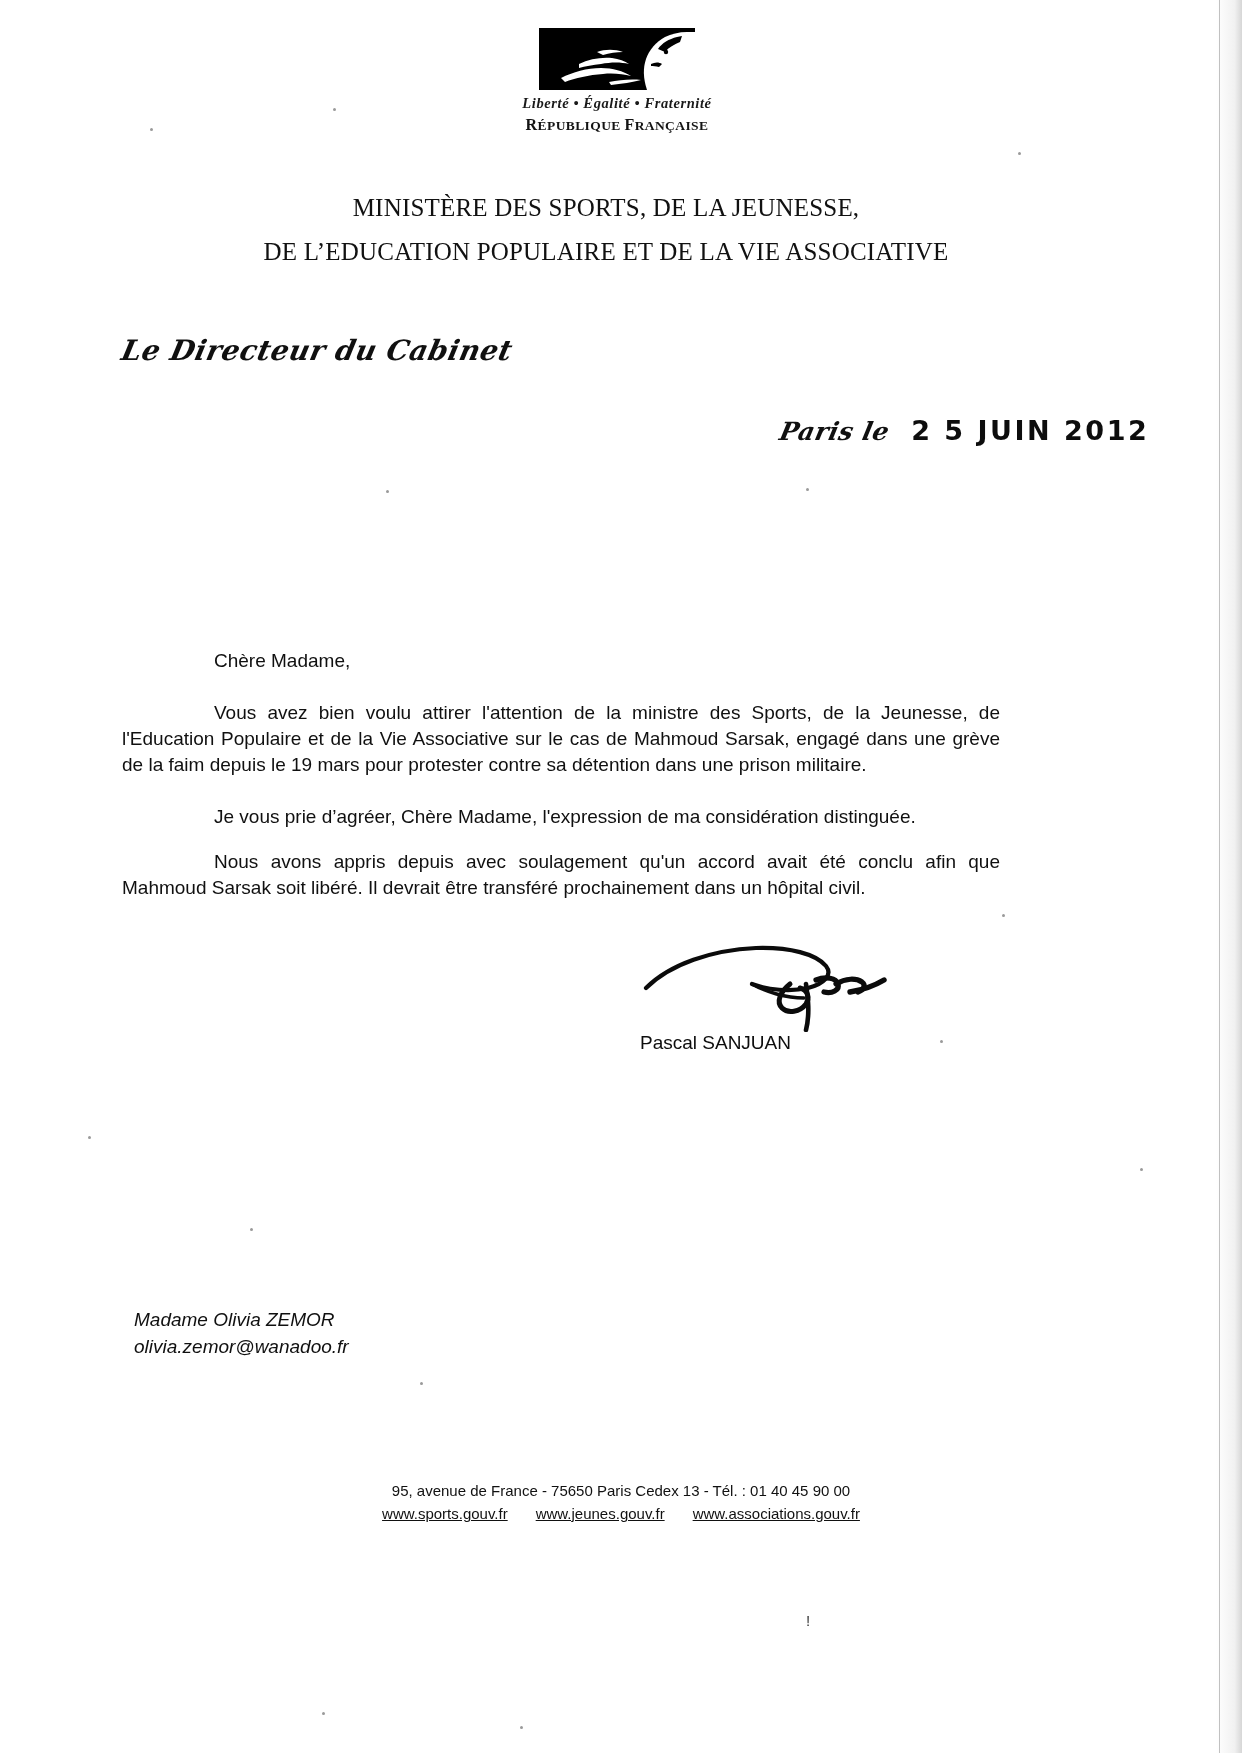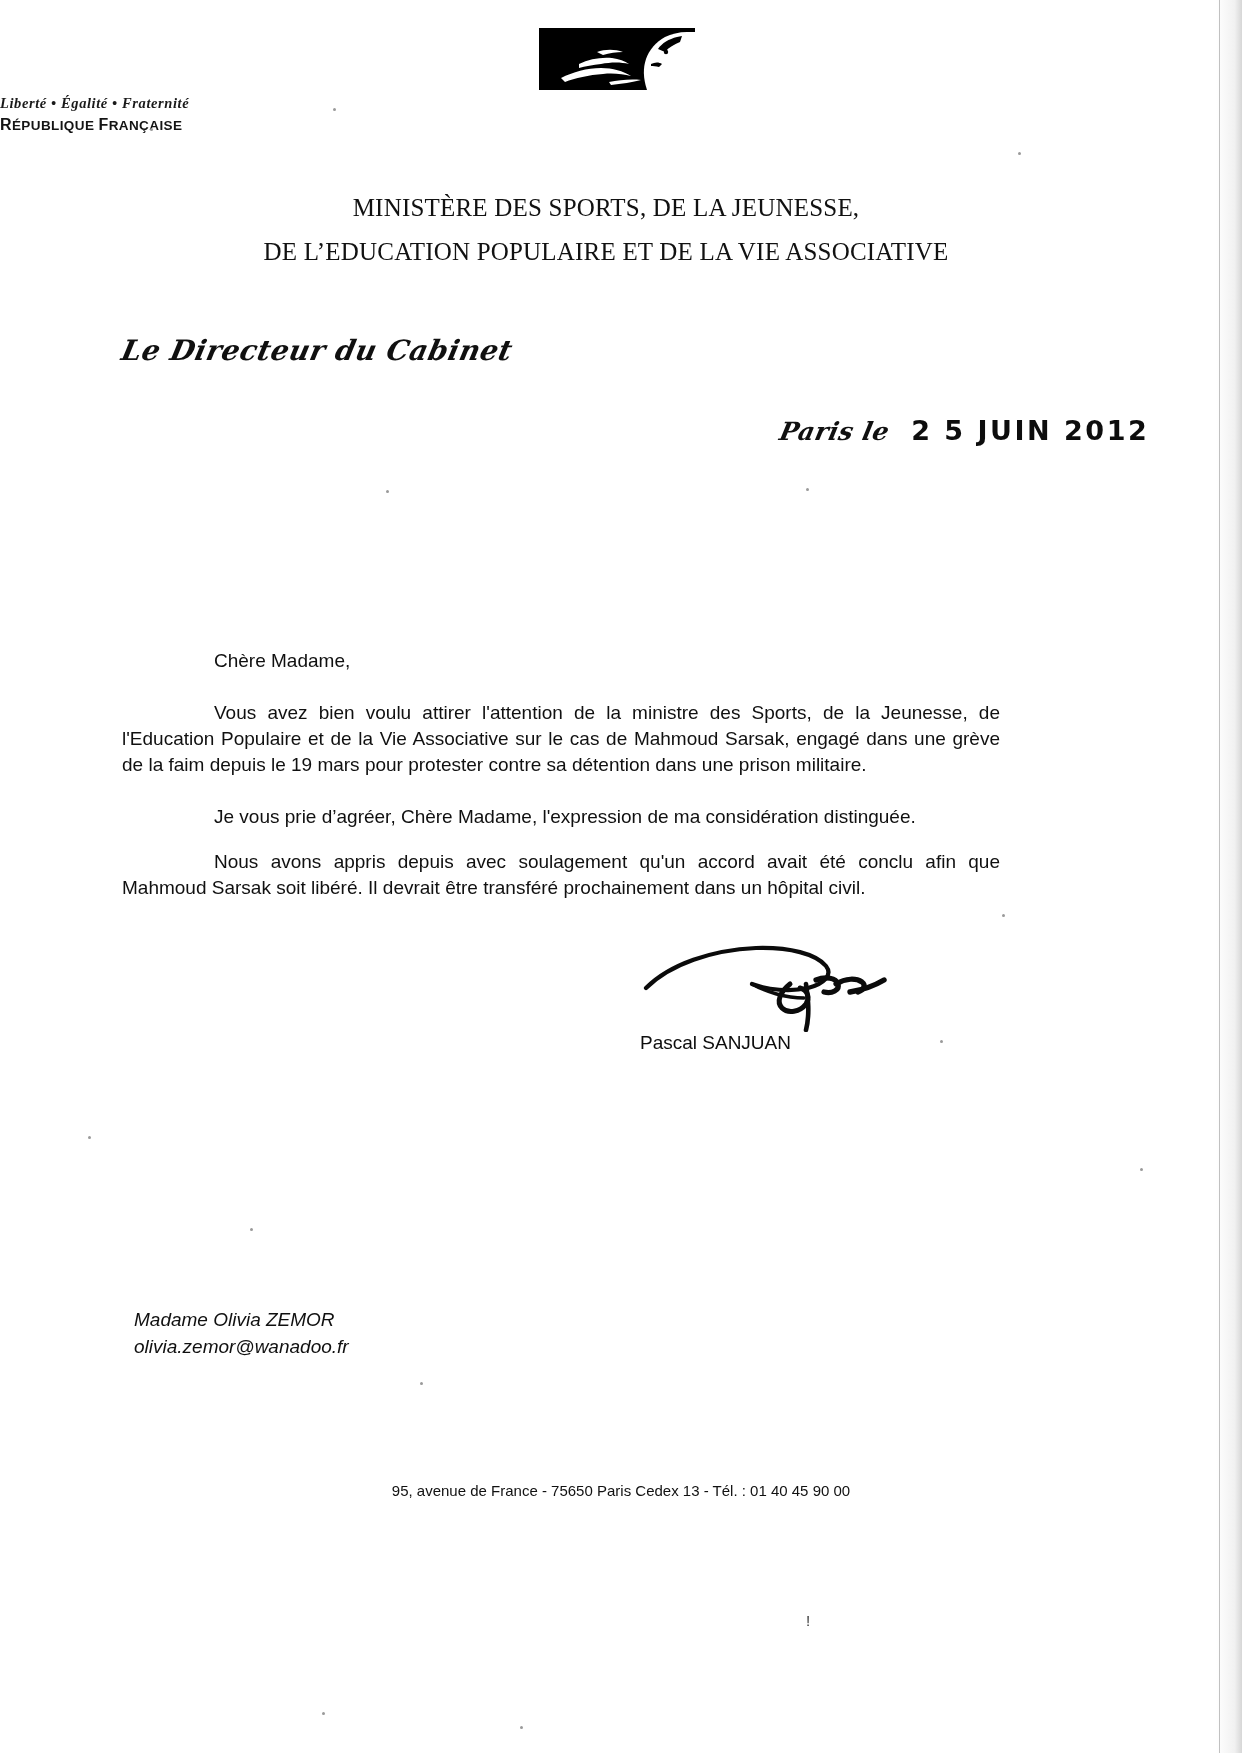--- a/index.html
+++ b/index.html
@@ -42,41 +42,42 @@
     border-radius: 50%;
     pointer-events: none;
   }
 
   
   .logo-block {
     position: absolute;
     top: 28px;
     left: 0;
     width: 1234px;
+    text-align: center;
   }
   .marianne {
     width: 156px;
     height: 62px;
     margin: 0 auto;
     position: relative;
     overflow: hidden;
   }
   .marianne svg { display: block; }
   .motto {
     margin-top: 5px;
     font-family: "Liberation Serif", serif;
     font-style: italic;
     font-weight: bold;
     font-size: 14.5px;
     letter-spacing: 0.6px;
     color: #1a1a1a;
   }
   .republique {
     margin-top: 4px;
-    font-family: Liberation Sans, sans-serif;
+    font-family: Liberation Serif, serif;
     font-weight: bold;
     font-size: 16px;
     letter-spacing: 0.4px;
     color: #141414;
   }
   .republique .sc { font-size: 13.5px; }
 
   
   .ministry {
     position: absolute;
@@ -258,20 +259,23 @@
     <div class="sig-name">Pascal SANJUAN</div>
   </div>
 
   <div class="recipient">
     <div>Madame Olivia ZEMOR</div>
     <div>olivia.zemor@wanadoo.fr</div>
   </div>
 
   <div class="footer">
     <div>95, avenue de France - 75650 Paris Cedex 13 - Tél. : 01 40 45 90 00</div>
+    <div class="links">
+      <a href="#">www.sports.gouv.fr</a><a href="#">www.jeunes.gouv.fr</a><a href="#">www.associations.gouv.fr</a>
+    </div>
   </div>
   <div class="footer-mark">!</div>
 
   <div class="scan-edge-right"></div>
   <div class="scan-line-right"></div>
   <div class="speck" style="left:150px; top:128px; width:3px; height:3px;"></div>
   <div class="speck" style="left:333px; top:108px; width:3px; height:3px;"></div>
   <div class="speck" style="left:1018px; top:152px; width:3px; height:3px;"></div>
   <div class="speck" style="left:386px; top:490px; width:3px; height:3px;"></div>
   <div class="speck" style="left:806px; top:488px; width:3px; height:3px;"></div>

